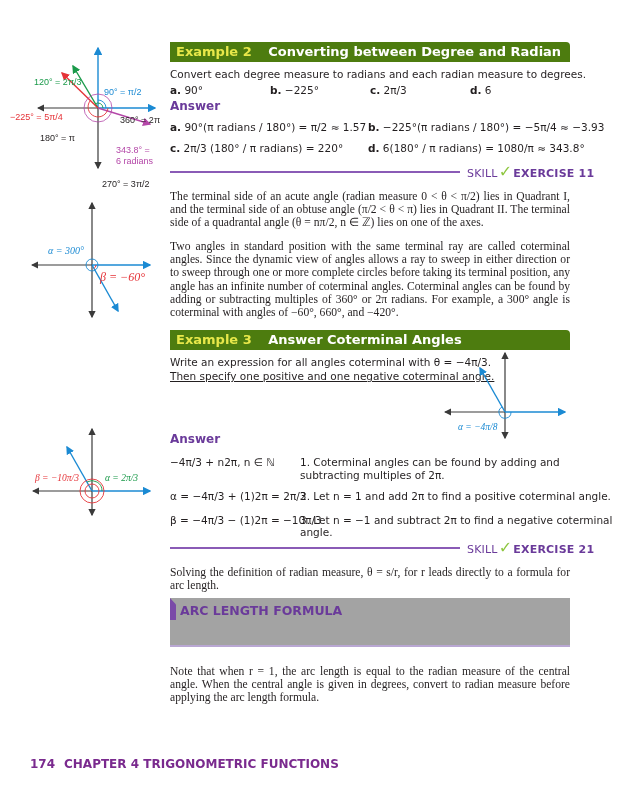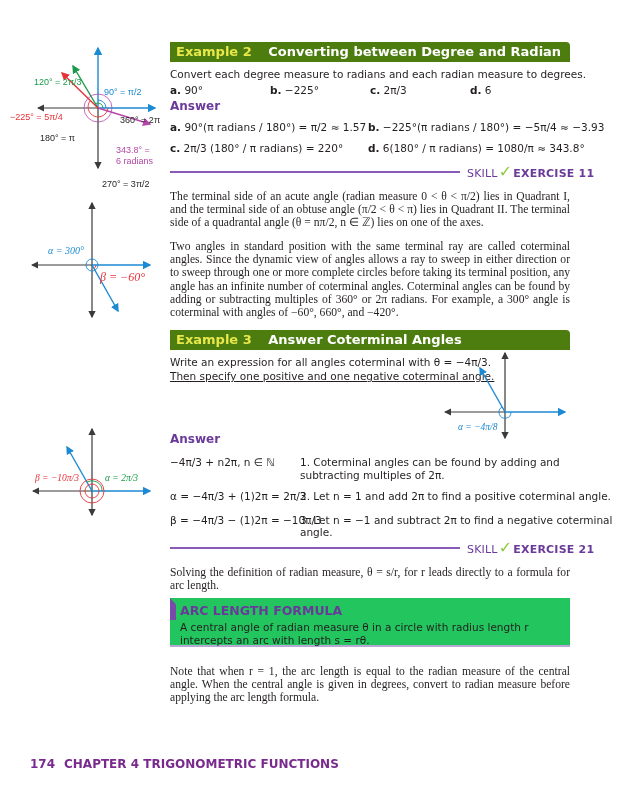--- a/index.html
+++ b/index.html
@@ -16,21 +16,21 @@
   }
   .ex-header .ex-num { color: #e8e84a; margin-right: 12px; }
   .ex-header .ex-title { color: #fff; }
   .small { font-size: 10.5px; font-family: "DejaVu Sans", sans-serif; }
   .answer-label { color: #6a3a9a; font-weight: bold; font-size: 12px; font-family: "DejaVu Sans", sans-serif; }
   .rule { position: absolute; left: 170px; height: 2px; background: #8a5bb6; }
   .skill { position: absolute; font-size: 11px; font-weight: bold; font-family: "DejaVu Sans", sans-serif; color: #6a3a9a; letter-spacing: 0.2px; }
   .skill .sk { font-weight: normal; color: #6a3a9a; }
   .skill .check { color: #8dc63f; font-size: 16px; font-weight: bold; margin: 0 1px; }
   .para { position: absolute; left: 170px; width: 400px; font-size: 11.6px; line-height: 13.2px; font-family: "Liberation Serif", serif; text-align: justify; }
-  .box { position: absolute; left: 170px; width: 400px; background: #22c55e; border-bottom: 2px solid #b9a7d3; }
+  .box { position: absolute; left: 170px; width: 400px; background: #a3a3a3; border-bottom: 2px solid #b9a7d3; }
   .box-title { color: #6a3a9a; font-weight: bold; font-size: 12.5px; font-family: "DejaVu Sans", sans-serif; padding: 5px 0 0 10px; }
   .box-tab { position: absolute; left: 0; top: 0; width: 6px; height: 22px; background: #7a4aa8; clip-path: polygon(0 0, 100% 30%, 100% 100%, 0 100%); }
   .box-text { font-size: 10.5px; font-family: "DejaVu Sans", sans-serif; padding: 3px 10px 5px 10px; line-height: 13px; }
   .footer { position: absolute; top: 757px; font-size: 12px; font-weight: bold; color: #7a2a8e; font-family: "DejaVu Sans", sans-serif; }
   .row { position: absolute; font-size: 10.5px; font-family: "DejaVu Sans", sans-serif; }
 </style>
 </head>
 <body>
 
 <div class="abs" style="left:20px;top:38px;width:150px;height:140px;">
@@ -188,19 +188,18 @@
   </svg>
   <span class="abs serif" style="left:10px;top:48px;font-size:9.5px;color:#e53338;font-style:italic;">β = −10π/3</span>
   <span class="abs serif" style="left:80px;top:48px;font-size:9.5px;color:#1a9a4a;font-style:italic;">α = 2π/3</span>
 </div>
 
 <div class="para" style="top:566px;">Solving the definition of radian measure, θ = s/r, for r leads directly to a formula for arc length.</div>
 
 <div class="box" style="top:598px;height:49px;">
   <div class="box-tab"></div>
   <div class="box-title">ARC LENGTH FORMULA</div>
-  <div class="box-text">A central angle of radian measure θ in a circle with radius length r intercepts an arc with length s = rθ.</div>
 </div>
 
 <div class="para" style="top:665px;">Note that when r = 1, the arc length is equal to the radian measure of the central angle. When the central angle is given in degrees, convert to radian measure before applying the arc length formula.</div>
 
 <div class="footer" style="left:30px;">174</div>
 <div class="footer" style="left:64px;">CHAPTER  4  TRIGONOMETRIC FUNCTIONS</div>
 
 </body></html>

